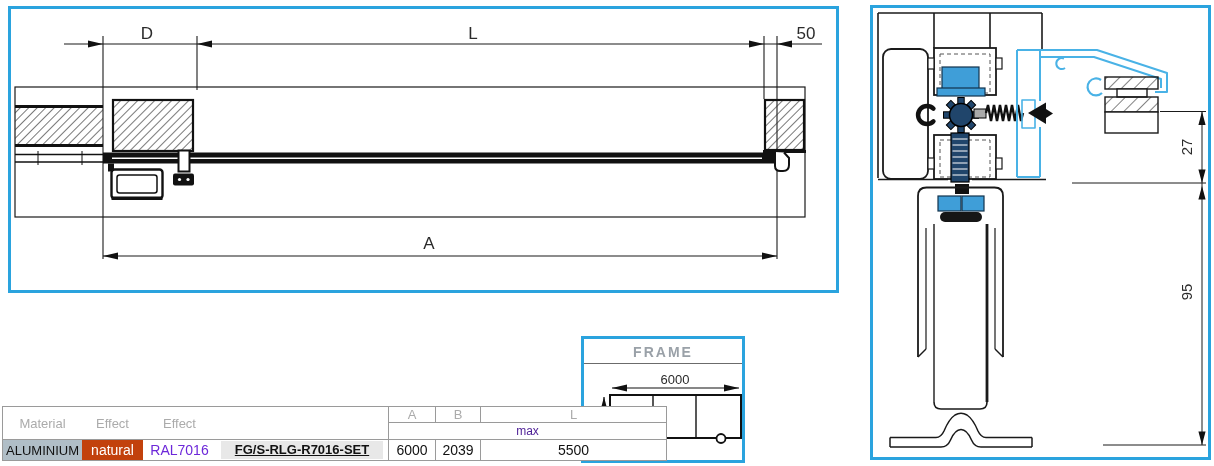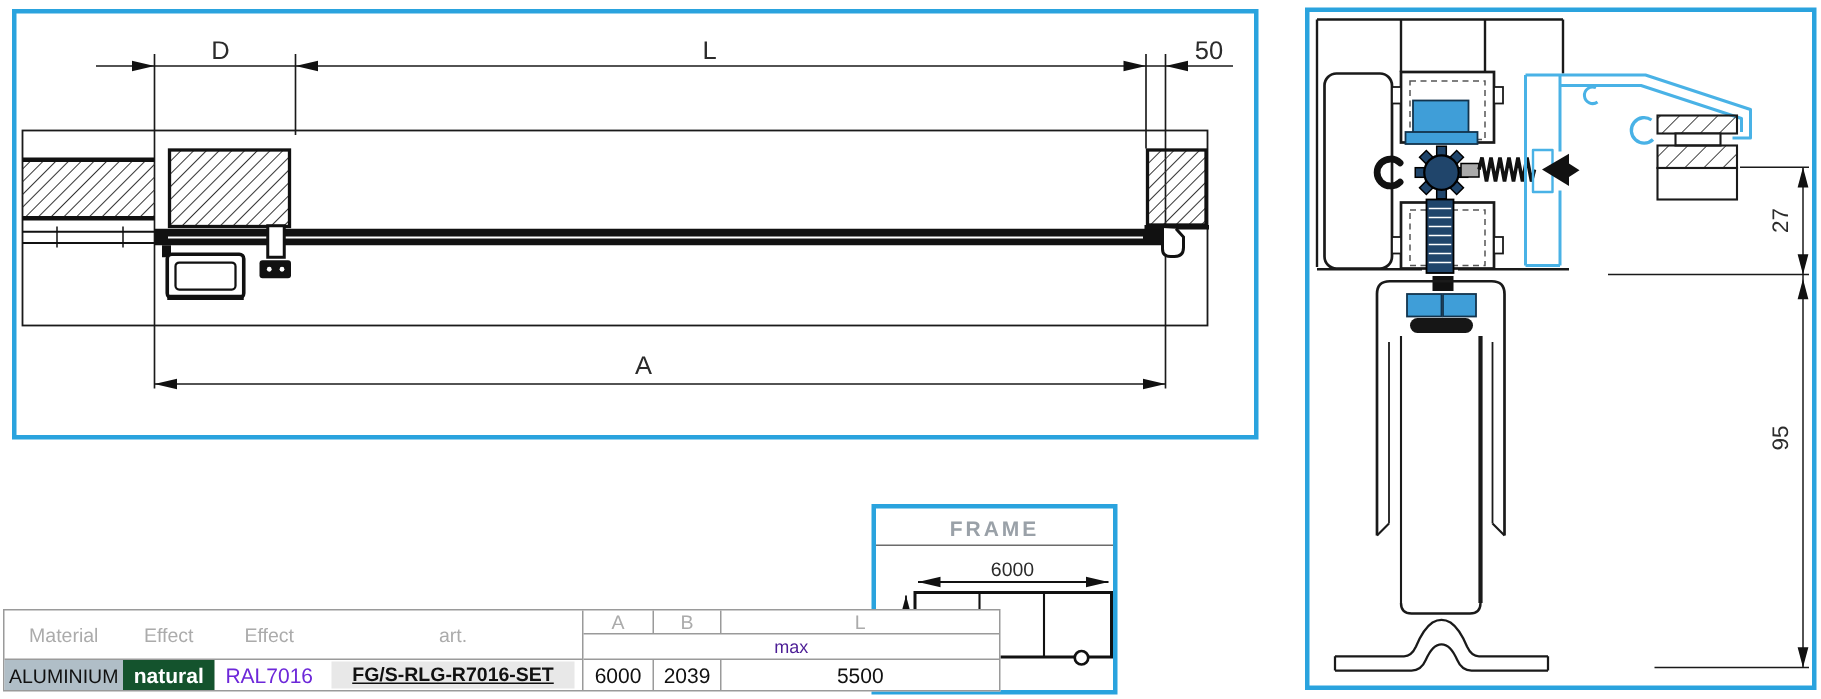--- a/index.html
+++ b/index.html
@@ -18,21 +18,21 @@
   .t-left{width:385px;display:flex;flex-direction:column;}
   .t-lhead{height:33px;display:flex;align-items:center;color:#ababab;font-size:13px;}
   .t-lhead span{display:block;text-align:center;}
   .t-lrow{height:20px;display:flex;border-top:1px solid #9a9a9a;align-items:stretch;font-size:13px;}
   .t-lrow span{display:flex;align-items:center;justify-content:center;white-space:nowrap;}
   .c-mat{width:79px;}
   .c-fin{width:61px;}
   .c-eff{width:73px;}
   .c-art{flex:1;}
   .v-mat{background:#b0bec7;font-weight:normal;color:#111;}
-  .v-fin{background:#14532d;color:#ffffff;font-size:14px;font-weight:bold;}
+  .v-fin{background:#c2410c;color:#ffffff;font-size:14px;}
   .v-eff{color:#6d28d9;font-size:14px;}
   .v-art .chip{background:#e8e8e8;font-weight:bold;color:#111;padding:1px 14px;line-height:16px;text-decoration:underline;}
   .t-right{flex:1;display:flex;flex-direction:column;border-left:1px solid #9a9a9a;}
   .t-r1{height:15px;display:flex;color:#ababab;font-size:13px;}
   .t-r1 span{display:flex;align-items:center;justify-content:center;}
   .t-r1 .rc-a,.t-r3 .rc-a{width:46px;}
   .t-r1 .rc-b,.t-r3 .rc-b{width:44px;border-left:1px solid #9a9a9a;border-right:1px solid #9a9a9a;}
   .t-r1 .rc-l,.t-r3 .rc-l{flex:1;}
   .t-r2{height:16px;border-top:1px solid #9a9a9a;display:flex;align-items:center;justify-content:center;
         color:#4c1d95;font-size:12px;}
@@ -266,21 +266,20 @@
     <circle cx="721" cy="438.5" r="4.5" fill="#ffffff" stroke="#111" stroke-width="1.8"></circle>
   </g>
 </svg>
 
   <div class="ptable">
     <div class="t-left">
       <div class="t-lhead">
         <span class="c-mat">Material</span>
         <span class="c-fin">Effect</span>
         <span class="c-eff">Effect</span>
-        <span class="c-art">art.</span>
       </div>
       <div class="t-lrow">
         <span class="c-mat v-mat">ALUMINIUM</span>
         <span class="c-fin v-fin">natural</span>
         <span class="c-eff v-eff">RAL7016</span>
         <span class="c-art v-art">
             <span class="chip">FG/S-RLG-R7016-SET</span>
           </span>
       </div>
     </div>

